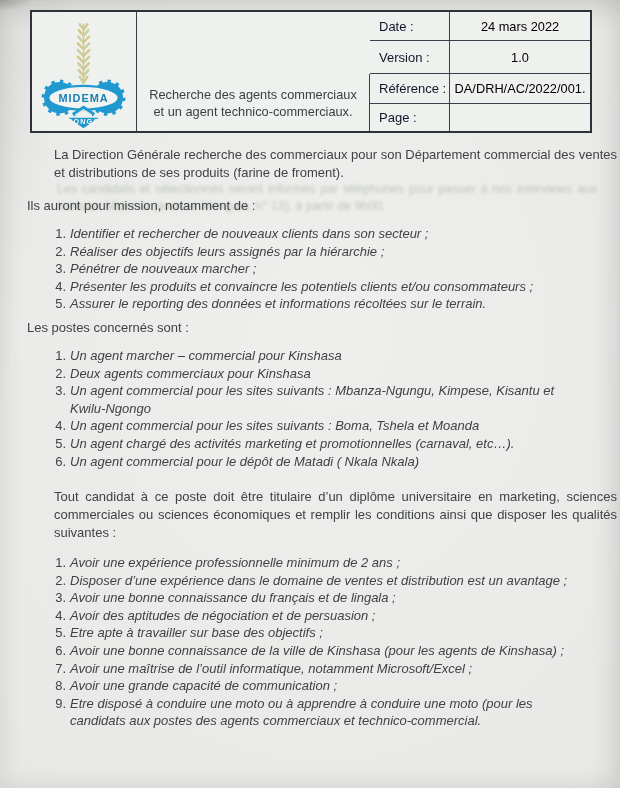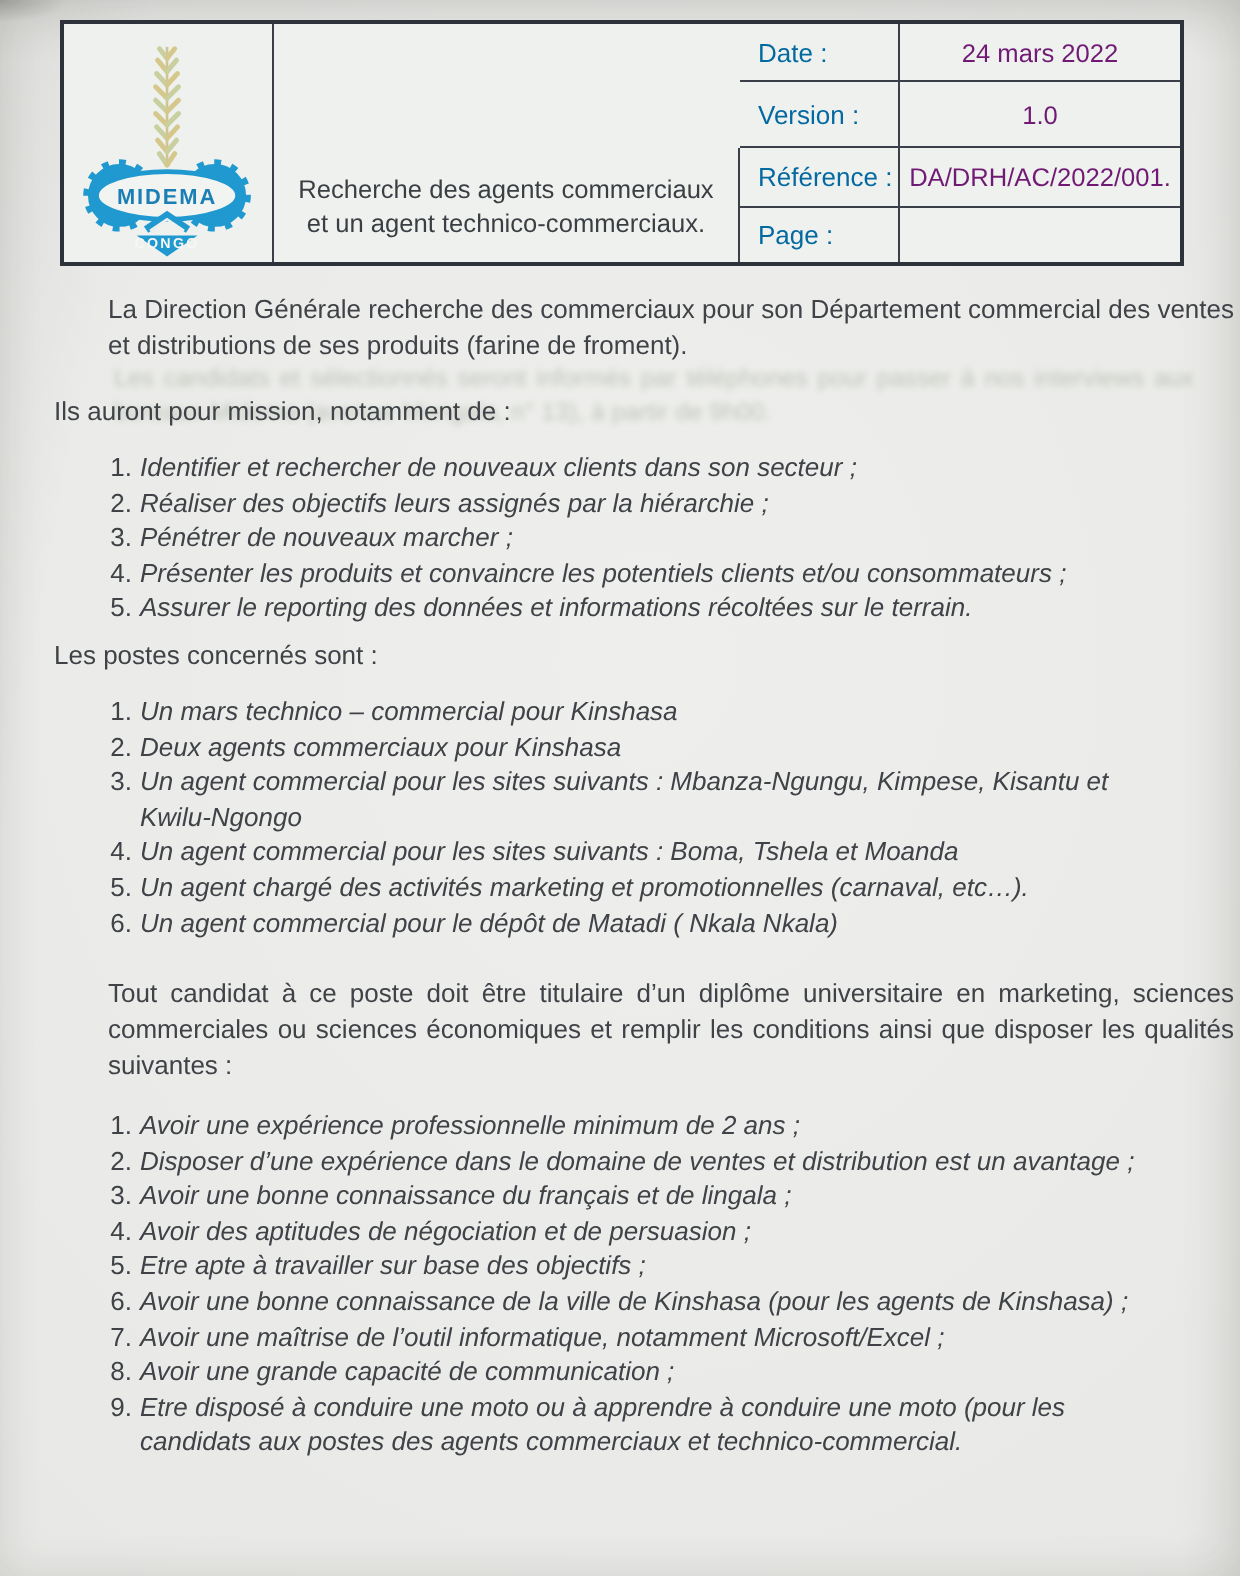--- a/index.html
+++ b/index.html
@@ -36,22 +36,22 @@
   .br{border-right-width:1.5px;}
   .bb{border-bottom-width:1.5px;}
   .logo-cell{grid-column:1;grid-row:1/5;justify-content:center;}
   .title-cell{grid-column:2;grid-row:1/3;justify-content:center;}
   .subtitle-cell{grid-column:2;grid-row:3/5;justify-content:flex-start;text-align:center;padding:0 12px;}
   .doc-title{
     font-weight:bold;font-size:14.5px;letter-spacing:0.4px;
     font-variant:small-caps;color:#2d3036;
   }
   .doc-subtitle{font-size:12.8px;line-height:17px;color:#3b3e43;}
-  .m-label{padding-left:9px;font-size:13px;color:#0369a1;}
-  .m-value{justify-content:center;font-size:12.8px;color:#701a75;text-align:center;}
+  .m-label{padding-left:9px;font-size:13px;color:#0f172a;}
+  .m-value{justify-content:center;font-size:12.8px;color:#000000;text-align:center;}
   
   .logo-svg{width:100px;height:114px;display:block;}
   
   .blk{position:absolute;left:27px;width:563px;font-size:13px;line-height:18px;}
   .just{text-align:justify;margin-left:27px;}
   .ghost{
     position:absolute;left:57px;width:540px;
     font-size:12.4px;line-height:17px;text-align:justify;
     color:#9ba594;filter:blur(1.6px);opacity:0.55;
   }
@@ -160,21 +160,21 @@
         <span class="num">5.</span>
         <span class="txt">Assurer le reporting des données et informations récoltées sur le terrain.</span>
       </div>
   </div>
 
   <div class="blk" style="top:319px">Les postes concernés sont :</div>
 
   <div class="olist" style="top:347px">
     <div class="li">
         <span class="num">1.</span>
-        <span class="txt">Un mars technico – commercial pour Kinshasa</span>
+        <span class="txt">Un agent marcher – commercial pour Kinshasa</span>
       </div>
     <div class="li">
         <span class="num">2.</span>
         <span class="txt">Deux agents commerciaux pour Kinshasa</span>
       </div>
     <div class="li">
         <span class="num">3.</span>
         <span class="txt">Un agent commercial pour les sites suivants : Mbanza-Ngungu, Kimpese, Kisantu et Kwilu-Ngongo</span>
       </div>
     <div class="li">

